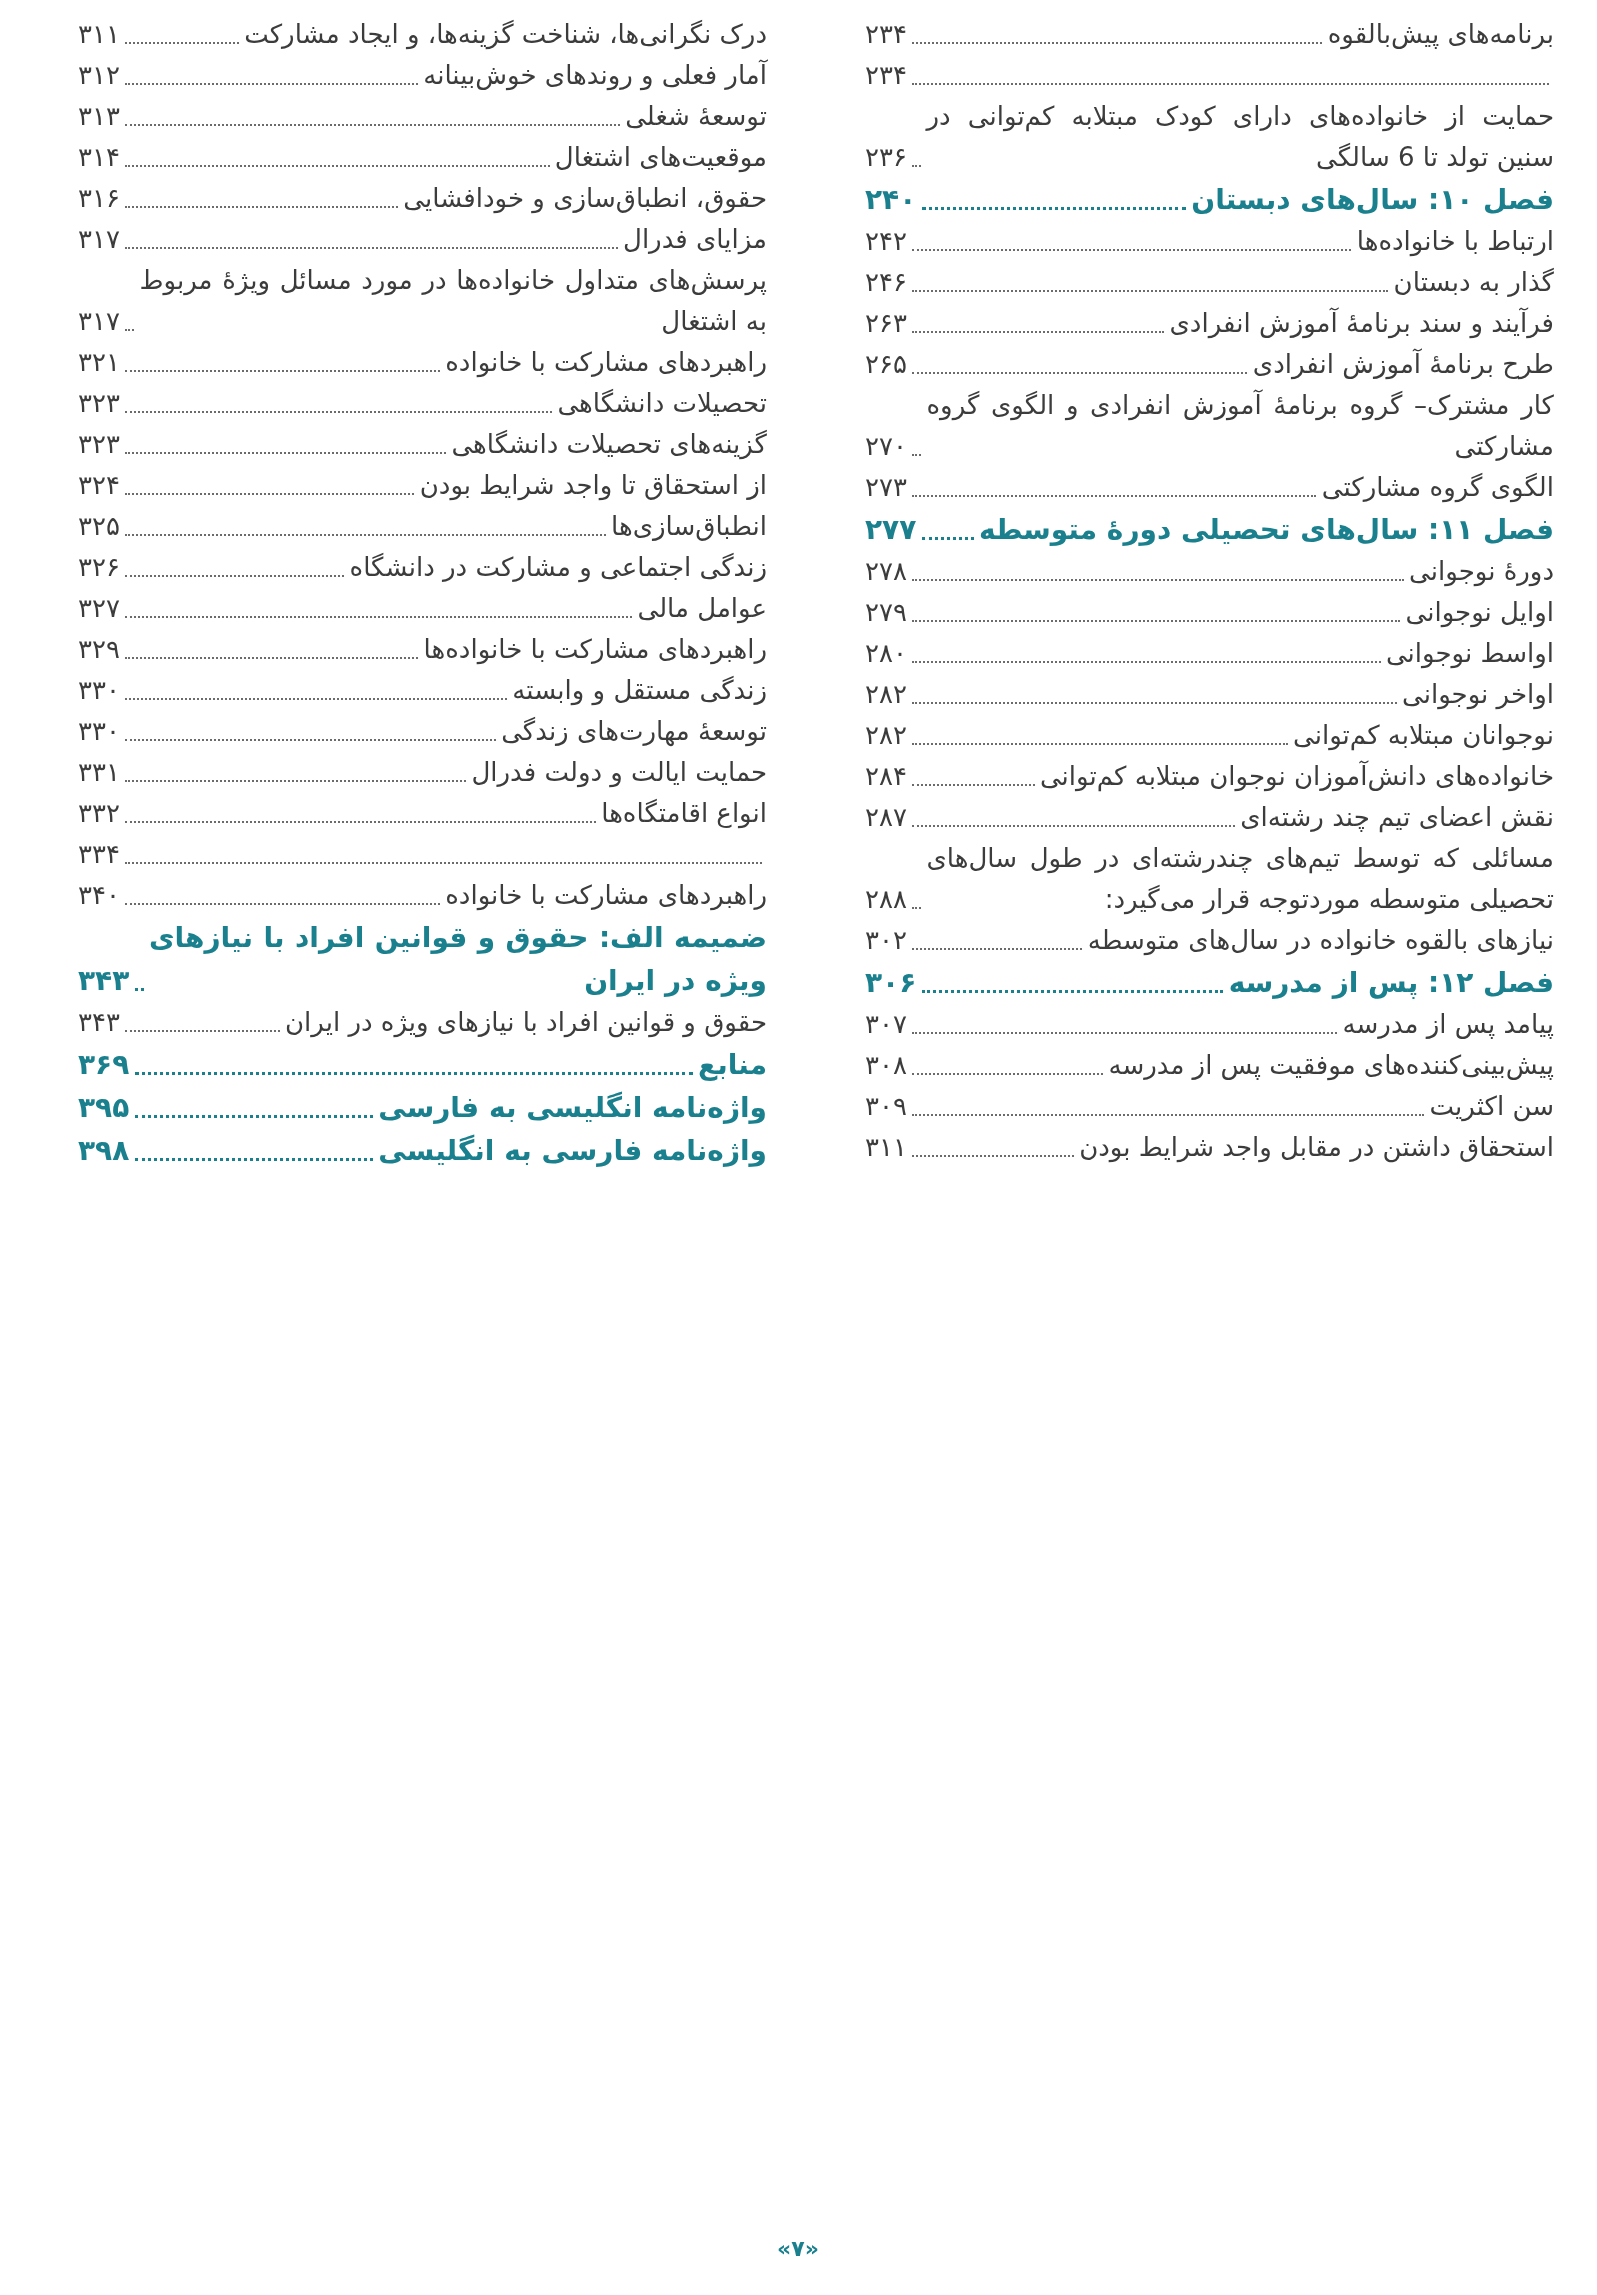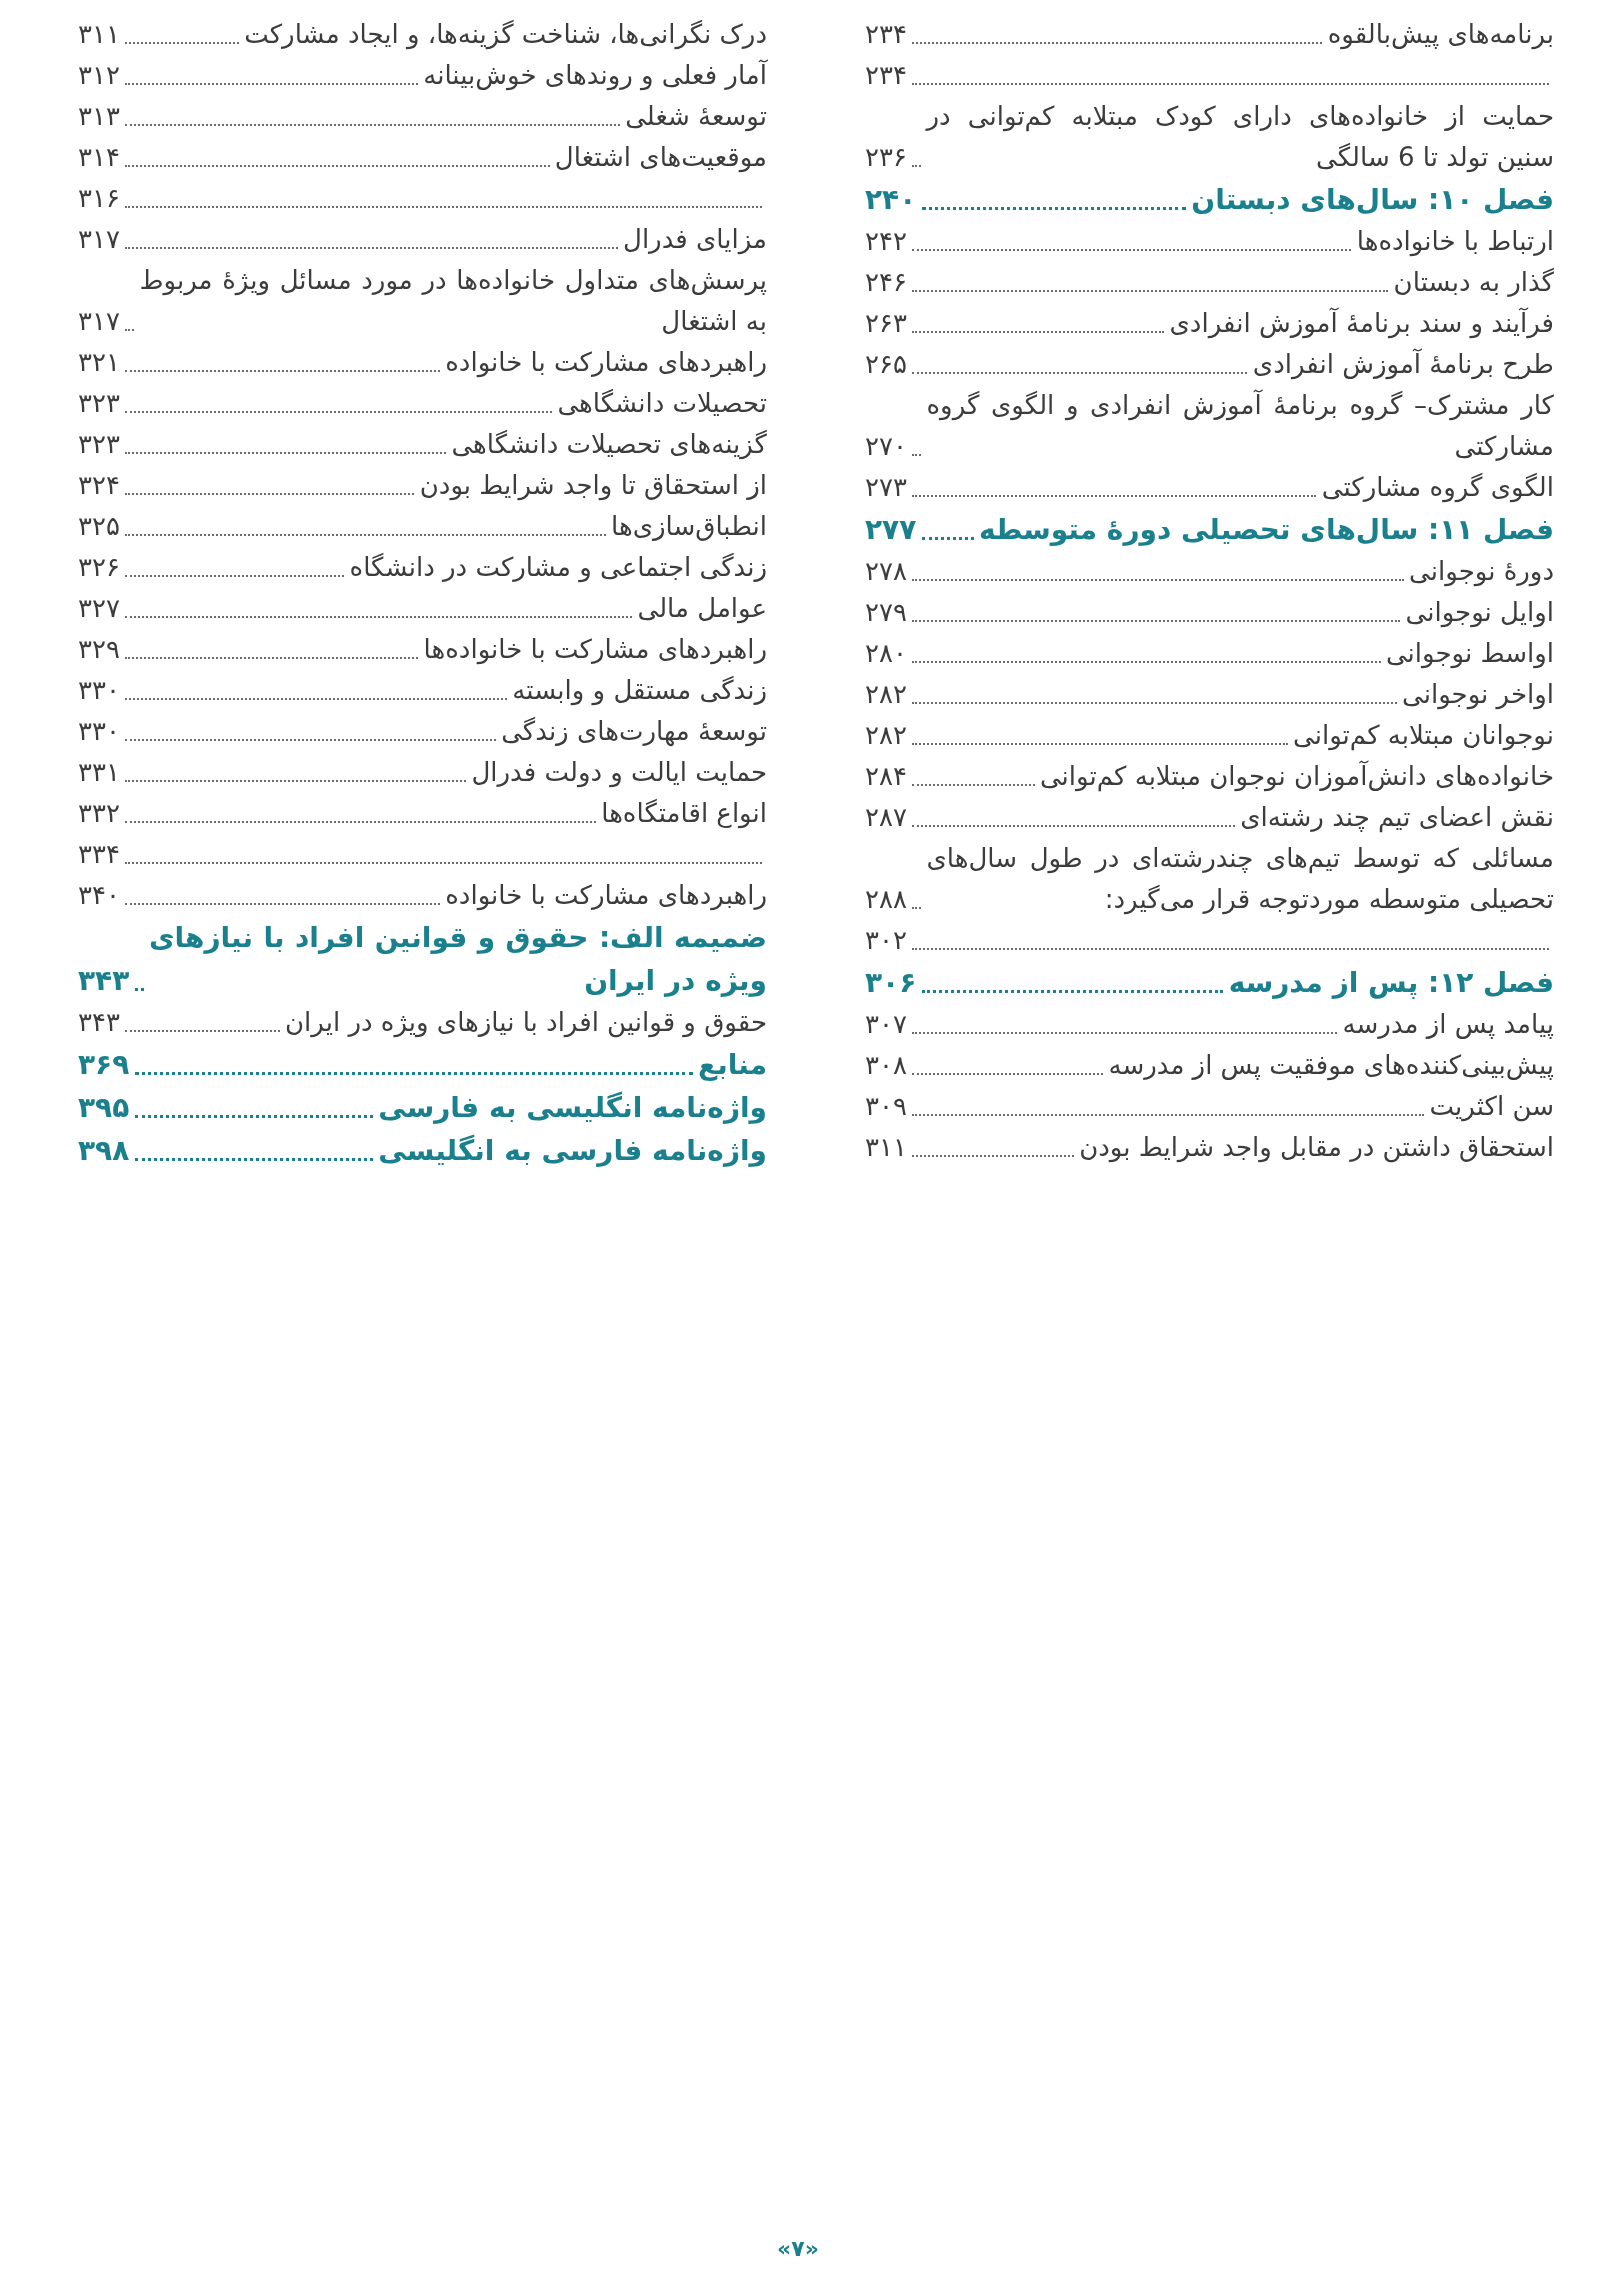--- a/index.html
+++ b/index.html
@@ -163,20 +163,21 @@
     <span class="title">نقش اعضای تیم چند رشته‌ای</span>
     <span class="leader"></span>
     <span class="num">۲۸۷</span>
   </div>
         <div class="entry">
     <span class="title">مسائلی که توسط تیم‌های چندرشته‌ای در طول سال‌های تحصیلی متوسطه موردتوجه قرار می‌گیرد:</span>
     <span class="leader"></span>
     <span class="num">۲۸۸</span>
   </div>
         <div class="entry">
+    <span class="title">نیازهای بالقوه خانواده در سال‌های متوسطه</span>
     <span class="leader"></span>
     <span class="num">۳۰۲</span>
   </div>
         <div class="entry chapter">
     <span class="title">فصل ۱۲: پس از مدرسه</span>
     <span class="leader"></span>
     <span class="num">۳۰۶</span>
   </div>
         <div class="entry">
     <span class="title">پیامد پس از مدرسه</span>
@@ -214,20 +215,21 @@
     <span class="title">توسعهٔ شغلی</span>
     <span class="leader"></span>
     <span class="num">۳۱۳</span>
   </div>
         <div class="entry">
     <span class="title">موقعیت‌های اشتغال</span>
     <span class="leader"></span>
     <span class="num">۳۱۴</span>
   </div>
         <div class="entry">
+    <span class="title">حقوق، انطباق‌سازی و خودافشایی</span>
     <span class="leader"></span>
     <span class="num">۳۱۶</span>
   </div>
         <div class="entry">
     <span class="title">مزایای فدرال</span>
     <span class="leader"></span>
     <span class="num">۳۱۷</span>
   </div>
         <div class="entry">
     <span class="title">پرسش‌های متداول خانواده‌ها در مورد مسائل ویژهٔ مربوط به اشتغال</span>

